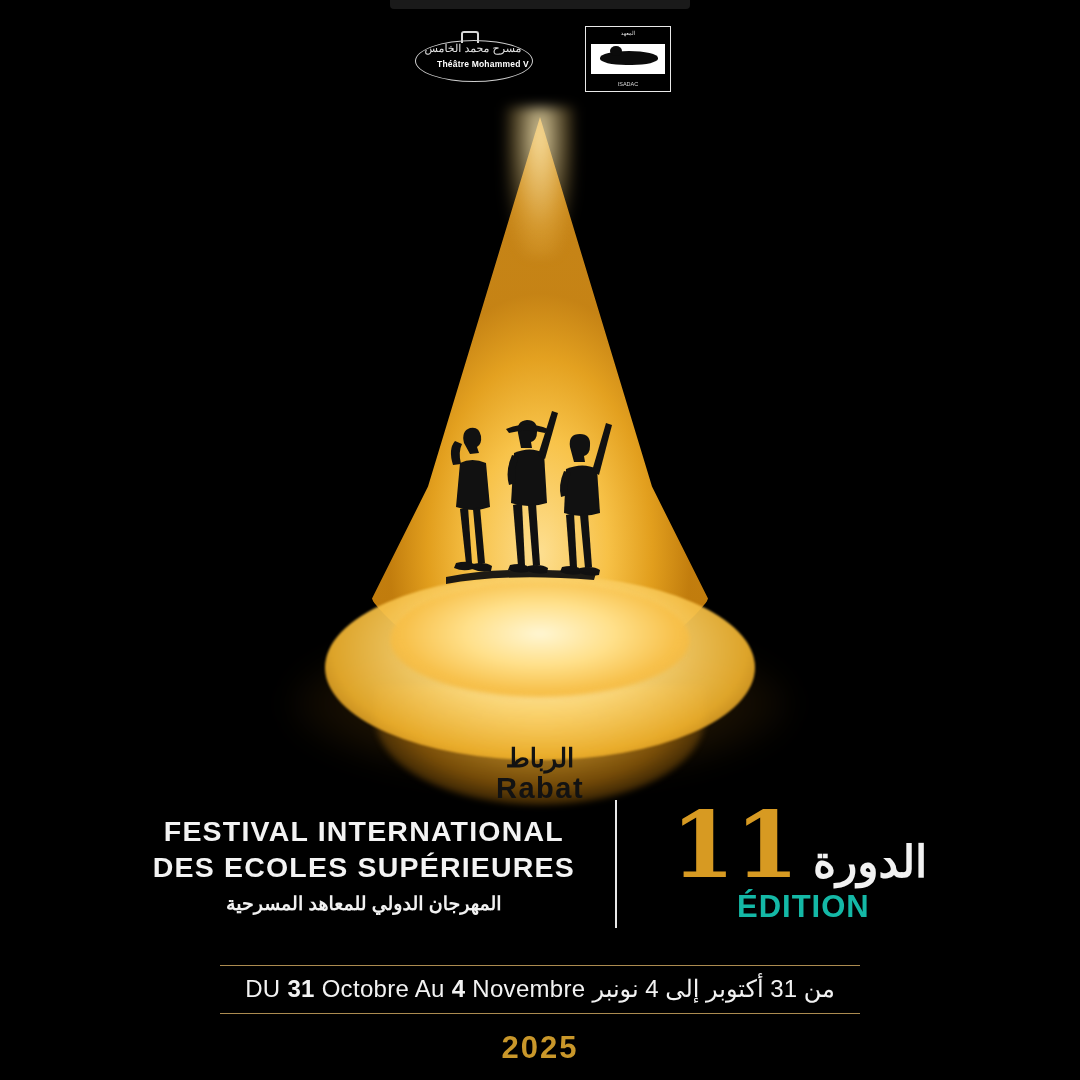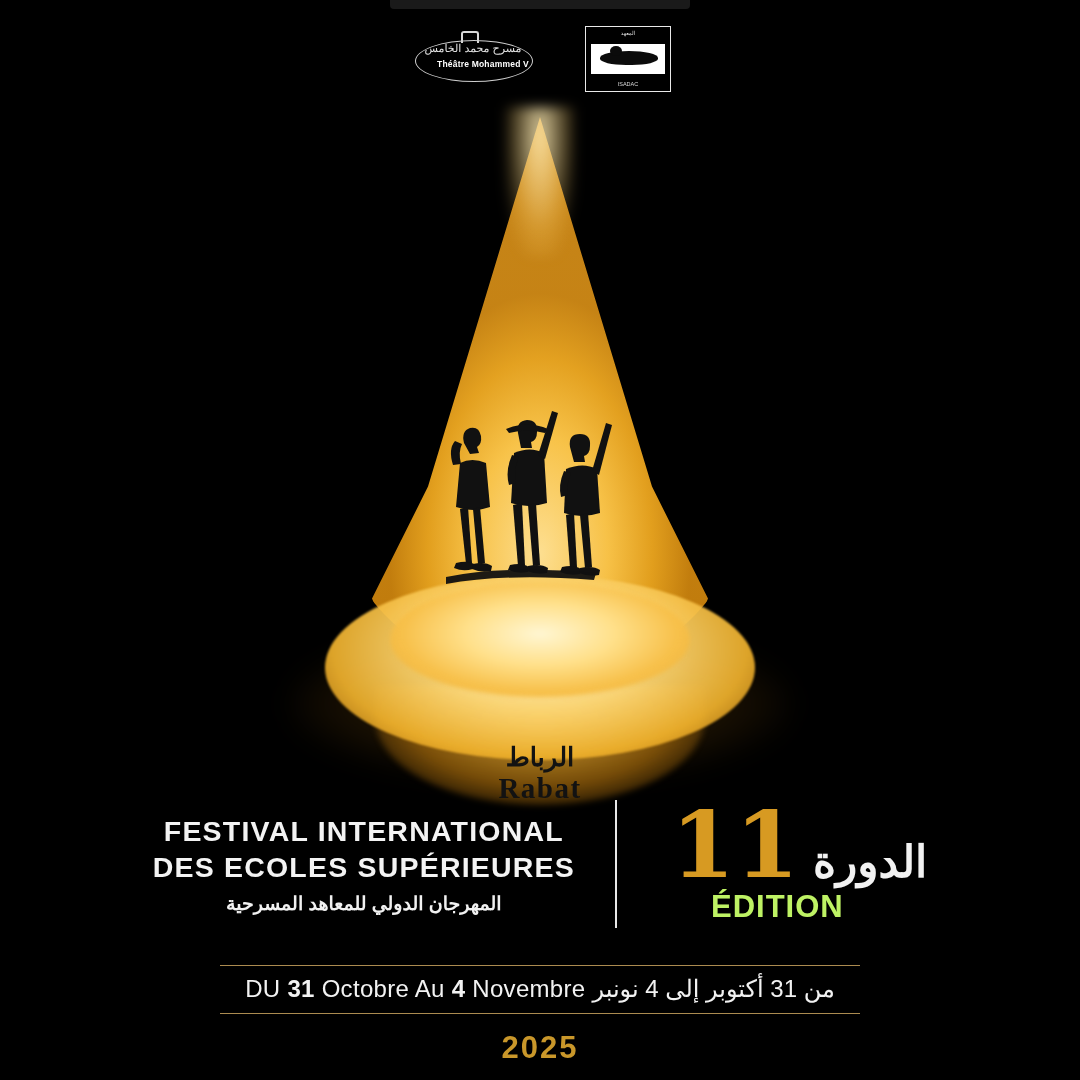--- a/index.html
+++ b/index.html
@@ -231,21 +231,20 @@
 
   
   .rabat {
     position: absolute;
     left: 50%;
     top: 745px;
     transform: translateX(-50%);
     text-align: center;
     color: #121212;
     line-height: 1;
-    font-family: Liberation Serif, serif;
   }
   .rabat .ar {
     font-size: 26px;
     font-weight: bold;
     letter-spacing: 1px;
   }
   .rabat .la {
     font-size: 29px;
     font-weight: bold;
     letter-spacing: 1.5px;
@@ -319,23 +318,23 @@
     font-size: 44px;
     font-weight: bold;
     color: #f2f2f2;
     direction: rtl;
     line-height: 1.15;
   }
   .title-right .edition {
     font-size: 31px;
     font-weight: bold;
     letter-spacing: 1px;
-    color: #bef264;
+    color: #14b8a6;
     margin-top: 2px;
-    margin-left: 40px;
+    margin-left: 66px;
   }
 
   
   .date-line {
     position: absolute;
     left: 50%;
     top: 965px;
     transform: translateX(-50%);
     width: 640px;
     text-align: center;

